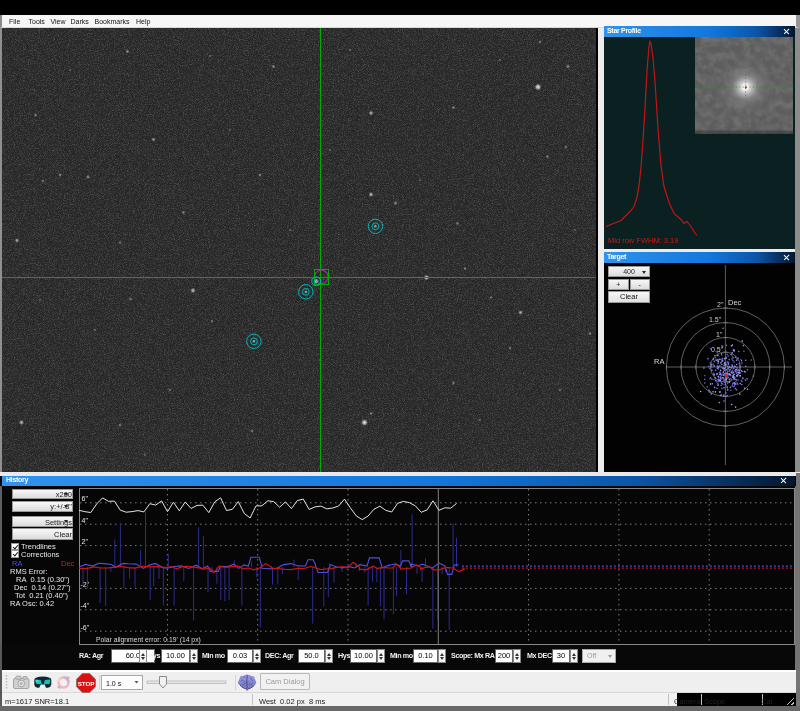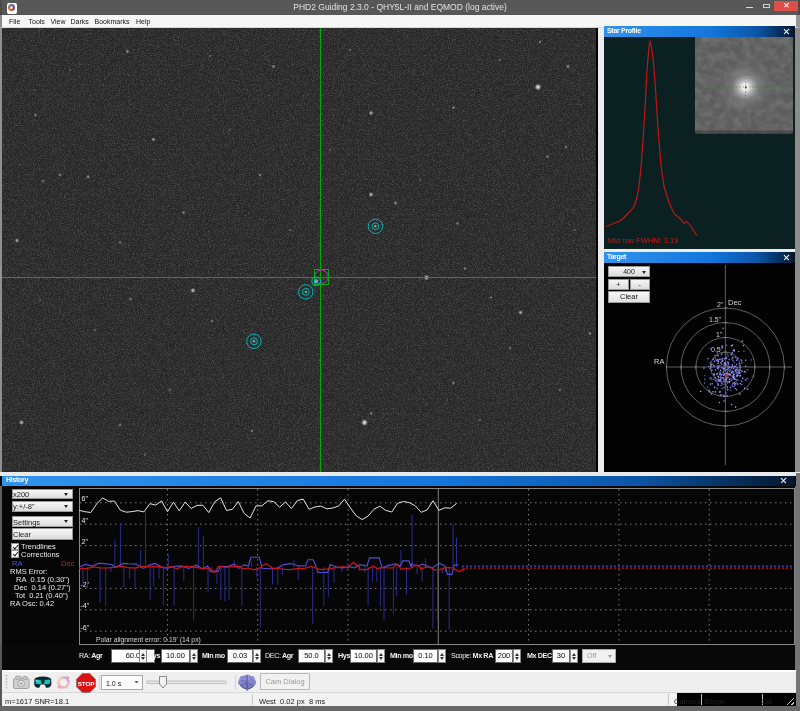--- a/index.html
+++ b/index.html
@@ -38,59 +38,50 @@
 #target{position:absolute;left:604px;top:234.5px;width:191px;height:210.5px;background:#020202;}
 
 #sash1{position:absolute;left:0;top:472px;width:800px;height:4px;background:#e9e9e9;}
 #histcap{position:absolute;left:2px;top:476px;width:793px;height:9.5px;background:linear-gradient(90deg,#3093ee 0%,#1377dc 55%,#0b55a8 80%,#072c58 93%,#041529 100%);color:#fff;font-size:7px;letter-spacing:-0.3px;font-weight:bold;}
 #histcap span{position:absolute;left:4px;top:0px;}
 #histcap .x{position:absolute;left:auto;right:8px;top:1.5px;width:6.5px;height:6.5px;}
 #histcap .x:before,#histcap .x:after{content:"";position:absolute;left:2.7px;top:-0.3px;width:1.4px;height:7.3px;background:#fff;}
 #histcap .x:before{transform:rotate(45deg);}#histcap .x:after{transform:rotate(-45deg);}
 #hist{position:absolute;left:0;top:485.5px;width:800px;height:184px;background:#060606;border-left:2px solid #5e5e5e;border-right:5px solid #747474;}
 
-.sbtn{position:absolute;left:10px;width:61px;background:linear-gradient(#f8f8f8,#dcdcdc);border:1px solid #999;color:#222;font-size:7.5px;text-align:left;}
+.sbtn{position:absolute;left:10px;width:61px;background:linear-gradient(#f8f8f8,#dcdcdc);border:1px solid #999;color:#222;font-size:7.5px;text-align:right;}
 .sbtn i{position:absolute;right:4px;top:3.5px;width:0;height:0;border-left:2.8px solid transparent;border-right:2.8px solid transparent;border-top:3.8px solid #222;}
 .cb{position:absolute;left:9px;width:7.5px;height:7.5px;background:#fff;border:1px solid #999;}
 .cb:after{content:"";position:absolute;left:1.1px;top:1.1px;width:4px;height:2.1px;border-left:1.3px solid #111;border-bottom:1.3px solid #111;transform:rotate(-50deg);}
 .sbtxt{position:absolute;color:#e8e8e8;font-size:7.5px;}
 
 #graph{position:absolute;left:77px;top:2.5px;}
 
 #setrow{position:absolute;left:2px;top:645px;width:793px;height:24.5px;background:#080808;}
 .slab{position:absolute;top:6px;color:#f0f0f0;font-size:7.2px;letter-spacing:-0.4px;font-weight:bold;white-space:nowrap;}
-.slab b{font-weight:normal;}
+.slab b{font-weight:bold;}
 .spin{position:absolute;top:4px;height:14px;background:#fff;border:1px solid #666;color:#000;font-size:7.5px;text-align:center;line-height:12px;}
 .sarr{position:absolute;top:4px;width:8px;height:14px;background:#f6f6f6;border:1px solid #888;}
 .sarr:before{content:"";position:absolute;left:1px;top:2.5px;border-left:2.2px solid transparent;border-right:2.2px solid transparent;border-bottom:3px solid #333;}
 .sarr:after{content:"";position:absolute;left:1px;bottom:2.5px;border-left:2.2px solid transparent;border-right:2.2px solid transparent;border-top:3px solid #333;}
 #offdd{position:absolute;top:4px;width:34px;height:14px;background:#f0f0f0;border:1px solid #aaa;color:#999;font-size:7px;line-height:11px;padding-left:4px;}
 #offdd:after{content:"";position:absolute;right:3px;top:5px;border-left:2.5px solid transparent;border-right:2.5px solid transparent;border-top:3.5px solid #999;}
 
 #strip{position:absolute;left:2px;top:669.5px;width:793.5px;height:2px;background:#fdfdfd;}
 #toolbar{position:absolute;left:2px;top:671.5px;width:793.5px;height:21.5px;background:#efefef;border-bottom:1px solid #d8d8d8;}
 
 #statusbar{position:absolute;left:2px;top:693px;width:675px;height:13px;background:#f2f2f2;font-size:7.5px;color:#222;}
 #statusbar .sep{position:absolute;top:1px;height:11px;width:1px;background:#c4c4c4;}
 #winbot{position:absolute;left:0px;top:706px;width:800px;height:5px;background:#686868;}
 #wright{position:absolute;left:795.5px;top:473px;width:4.5px;height:233px;background:#747474;}
 #wleft{position:absolute;left:0;top:645px;width:2px;height:61px;background:#585858;}
 #grip{position:absolute;left:783px;top:695px;width:11px;height:10px;background:repeating-linear-gradient(135deg,transparent 0 2.4px,#c2c2c2 2.4px 3.4px);clip-path:polygon(100% 0,100% 100%,0 100%);}
 </style></head>
 <body>
 <div id="win">
-  <div id="titlebar">
-    <div id="appicon"></div>
-    <div id="title">PHD2 Guiding 2.3.0 - QHY5L-II and EQMOD (log active)</div>
-    <div class="wbtn" id="btnmin"></div>
-    <div class="wbtn" id="btnmax"></div>
-    <div class="wbtn" id="btnclose">
-        <i></i>
-      </div>
-  </div>
   <div id="menubar">
     <span style="left:7px">File</span>
       <span style="left:26.5px">Tools</span>
       <span style="left:48.5px">View</span>
       <span style="left:68.5px">Darks</span>
       <span style="left:92.5px">Bookmarks</span>
       <span style="left:134px">Help</span>
   </div>
   <div id="main">
     <div id="mainbg"></div>

